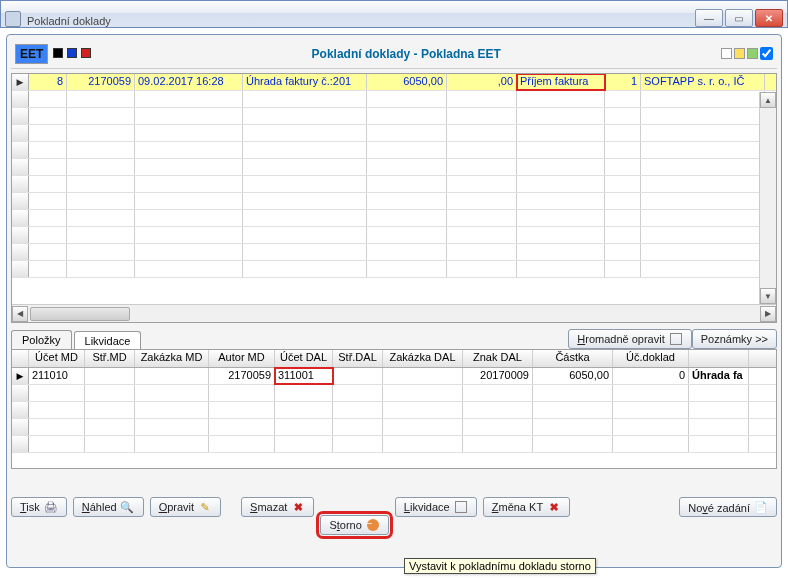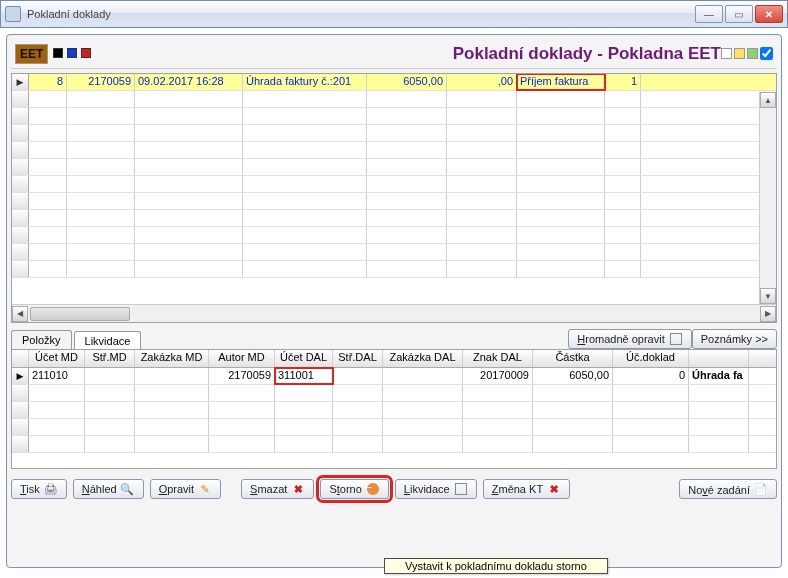--- a/index.html
+++ b/index.html
@@ -9,21 +9,21 @@
     background: #fff;
     width: 788px;
     height: 578px;
     overflow: hidden;
   }
   .titlebar {
     height: 28px;
     background: linear-gradient(to bottom, #fdfdfe 0%, #e8edf5 45%, #d5dfef 46%, #dde5f2 100%);
     border: 1px solid #6b8ab8;
     display: flex;
-    align-items: center;
+    align-items: flex-end;
     padding: 0 4px;
   }
   .titlebar .app-icon {
     width: 16px; height: 16px;
     background: #c9d6e8;
     border: 1px solid #7a8ca6;
     border-radius: 2px;
     margin-right: 6px;
   }
   .titlebar .title { color: #444; flex: 1; }
@@ -55,34 +55,34 @@
     border-bottom: 1px solid #ccc;
     padding: 0 4px;
   }
   .eet-box {
     border: 1px solid #999;
     padding: 2px 4px;
     font-weight: bold;
     color: #111;
     font-size: 12px;
     margin-right: 4px;
-    background: #a16207;
+    background: #3b82f6;
   }
   .color-sq {
     width: 10px; height: 10px;
     display: inline-block;
     border: 1px solid #333;
     margin-left: 1px;
   }
   .header-title {
     flex: 1;
-    text-align: right;
+    text-align: center;
     font-weight: bold;
-    font-size: 17px;
-    color: #701a75;
+    font-size: 12px;
+    color: #0369a1;
   }
   .right-indicators { display:flex; align-items:center; gap:2px; }
   .small-sq {
     width: 11px; height: 11px;
     border: 1px solid #999;
     display: inline-block;
   }
   .small-chk {
     width: 13px; height: 13px;
   }
@@ -226,39 +226,40 @@
     margin-top: 10px;
     display: flex;
     align-items: center;
     gap: 6px;
   }
   .btn-row .spacer { flex: 0 0 8px; }
   .btn-row .push { margin-left: auto; align-items: flex-end; }
   .storno-highlight {
     outline: 3px solid #d22;
     outline-offset: 1px;
+    margin-top: 36px;
   }
   .btn .ic {
     width:14px;height:14px;display:inline-flex;align-items:center;justify-content:center;font-size:11px;
   }
   .ic-print{color:#557;}
   .ic-search{color:#4a6;}
   .ic-pencil{color:#c90;}
   .ic-x{color:#c22;font-weight:bold;}
   .ic-minus{background:#e88b3d;color:#fff;border-radius:7px;width:12px;height:12px;font-size:10px;line-height:10px;}
   .ic-doc{color:#5a8;}
   .ic-chk{width:12px;height:12px;border:1px solid #888;}
 
   .tooltip {
     position: absolute;
-    left: 384px;
+    left: 404px;
     top: 558px;
     background: #ffffe1;
     border: 1px solid #4b4b4b;
-    padding: 1px 20px;
+    padding: 1px 4px;
     font-size: 11px;
     color: #000;
     box-shadow: 1px 1px 2px rgba(0,0,0,0.2);
   }
   .underline-char { text-decoration: underline; }
 </style>
 </head>
 <body>
 
 <div class="titlebar">
@@ -294,20 +295,21 @@
       <div class="grid-row sel">
         <div class="rowmark">▶</div>
         <div class="cell c-rada right">8</div>
         <div class="cell c-doklad right">2170059</div>
         <div class="cell c-datum left">09.02.2017 16:28</div>
         <div class="cell c-popis left">Úhrada faktury č.:201</div>
         <div class="cell c-prijem right">6050,00</div>
         <div class="cell c-vydej right">,00</div>
         <div class="cell c-typ left red-outline">Příjem faktura</div>
         <div class="cell c-autor right">1</div>
+        <div class="cell c-prijato left">SOFTAPP s. r. o., IČ</div>
       </div>
       <div class="grid-row">
           <div class="rowmark"></div>
           <div class="cell c-rada"></div>
           <div class="cell c-doklad"></div>
           <div class="cell c-datum"></div>
           <div class="cell c-popis"></div>
           <div class="cell c-prijem"></div>
           <div class="cell c-vydej"></div>
           <div class="cell c-typ"></div>

